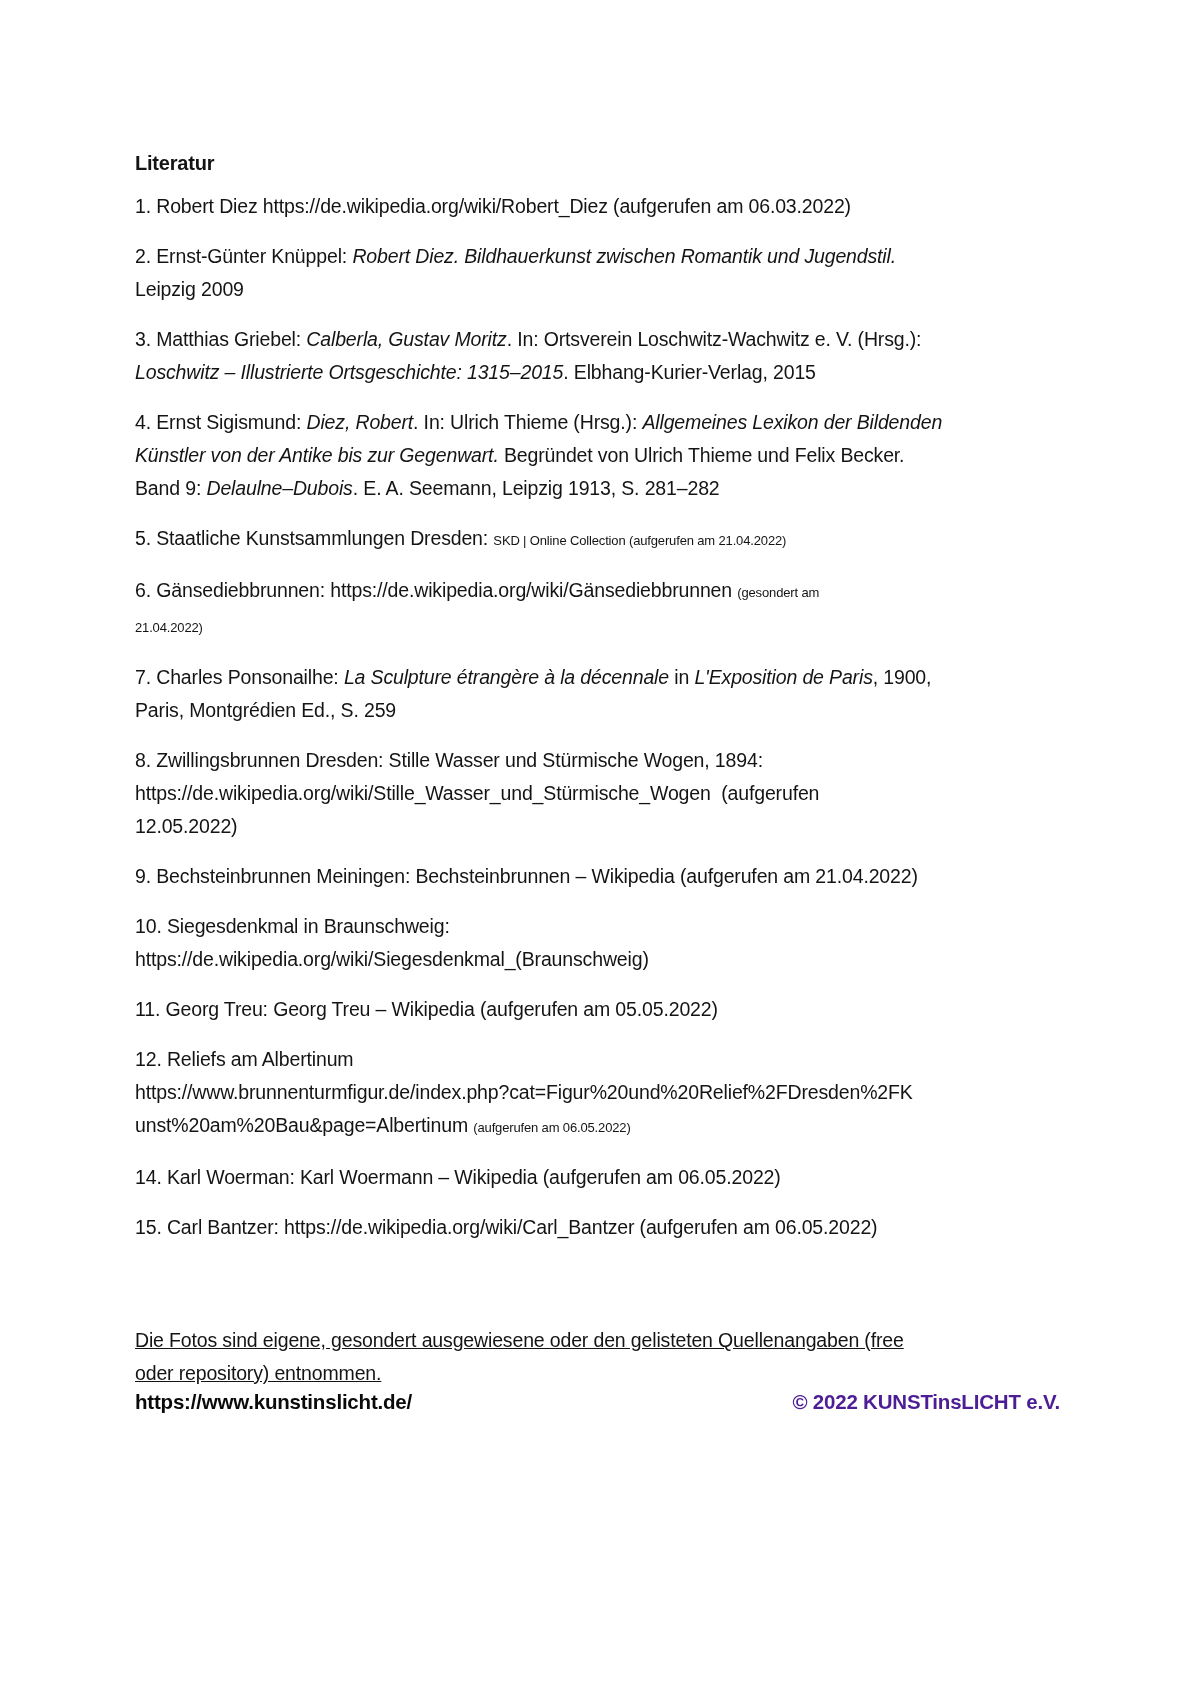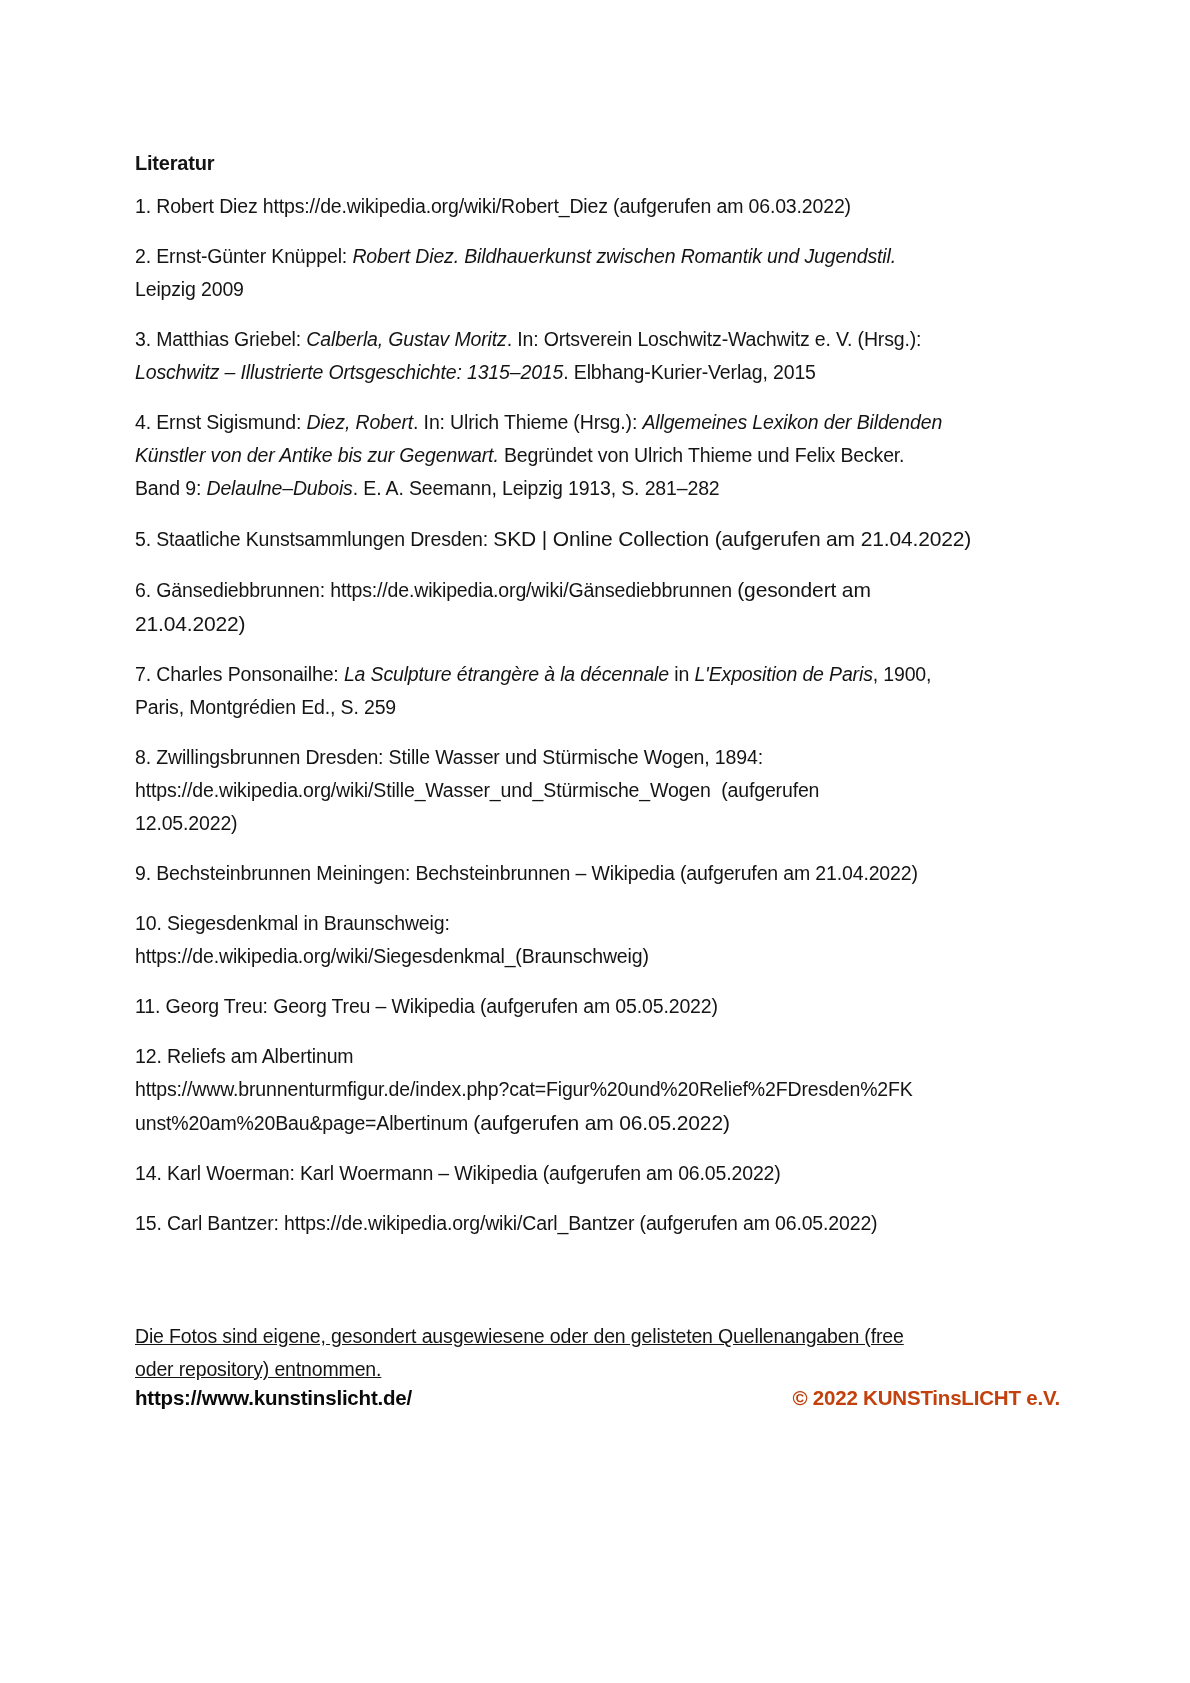--- a/index.html
+++ b/index.html
@@ -35,41 +35,41 @@
   
   .refs p.ref:nth-child(5) { margin-top: 17px; }
   .refs p.ref:nth-child(13),
   .refs p.ref:nth-child(14),
   .refs p.ref:nth-child(15) { margin-top: 12px; }
   .refs p.ref:nth-child(6),
   .refs p.ref:nth-child(7),
   .refs p.ref:nth-child(8) { margin-top: 4px; }
 
   .it { font-style: italic; }
-  .sm { font-size: 21px; }
+  .sm { font-size: 13px; }
 
   p.note {
     font-size: 19.5px;
     line-height: 33px;
     letter-spacing: -0.15px;
     margin: 80px 0 0 0;
     white-space: pre-wrap;
     text-decoration: underline;
   }
   .links-row {
     display: flex;
     justify-content: space-between;
     align-items: baseline;
     max-width: 925px;
     font-size: 20.5px;
     font-weight: 700;
     letter-spacing: -0.2px;
   }
   .links-row .site-url { color: #0a0a0a; text-decoration: none; }
-  .links-row .copyright { color: #c2410c; }
+  .links-row .copyright { color: #4c1d95; }
 </style>
 </head>
 <body>
 
 <div class="page">
   <h1 class="doc-heading">Literatur</h1>
 
   <div class="refs">
       <p class="ref"><span>1. Robert Diez https://de.wikipedia.org/wiki/Robert_Diez (aufgerufen am 06.03.2022)</span></p>
       <p class="ref"><span>2. Ernst-Günter Knüppel: </span><span class="it">Robert Diez. Bildhauerkunst zwischen Romantik und Jugendstil.</span><br><span>Leipzig 2009</span></p>

